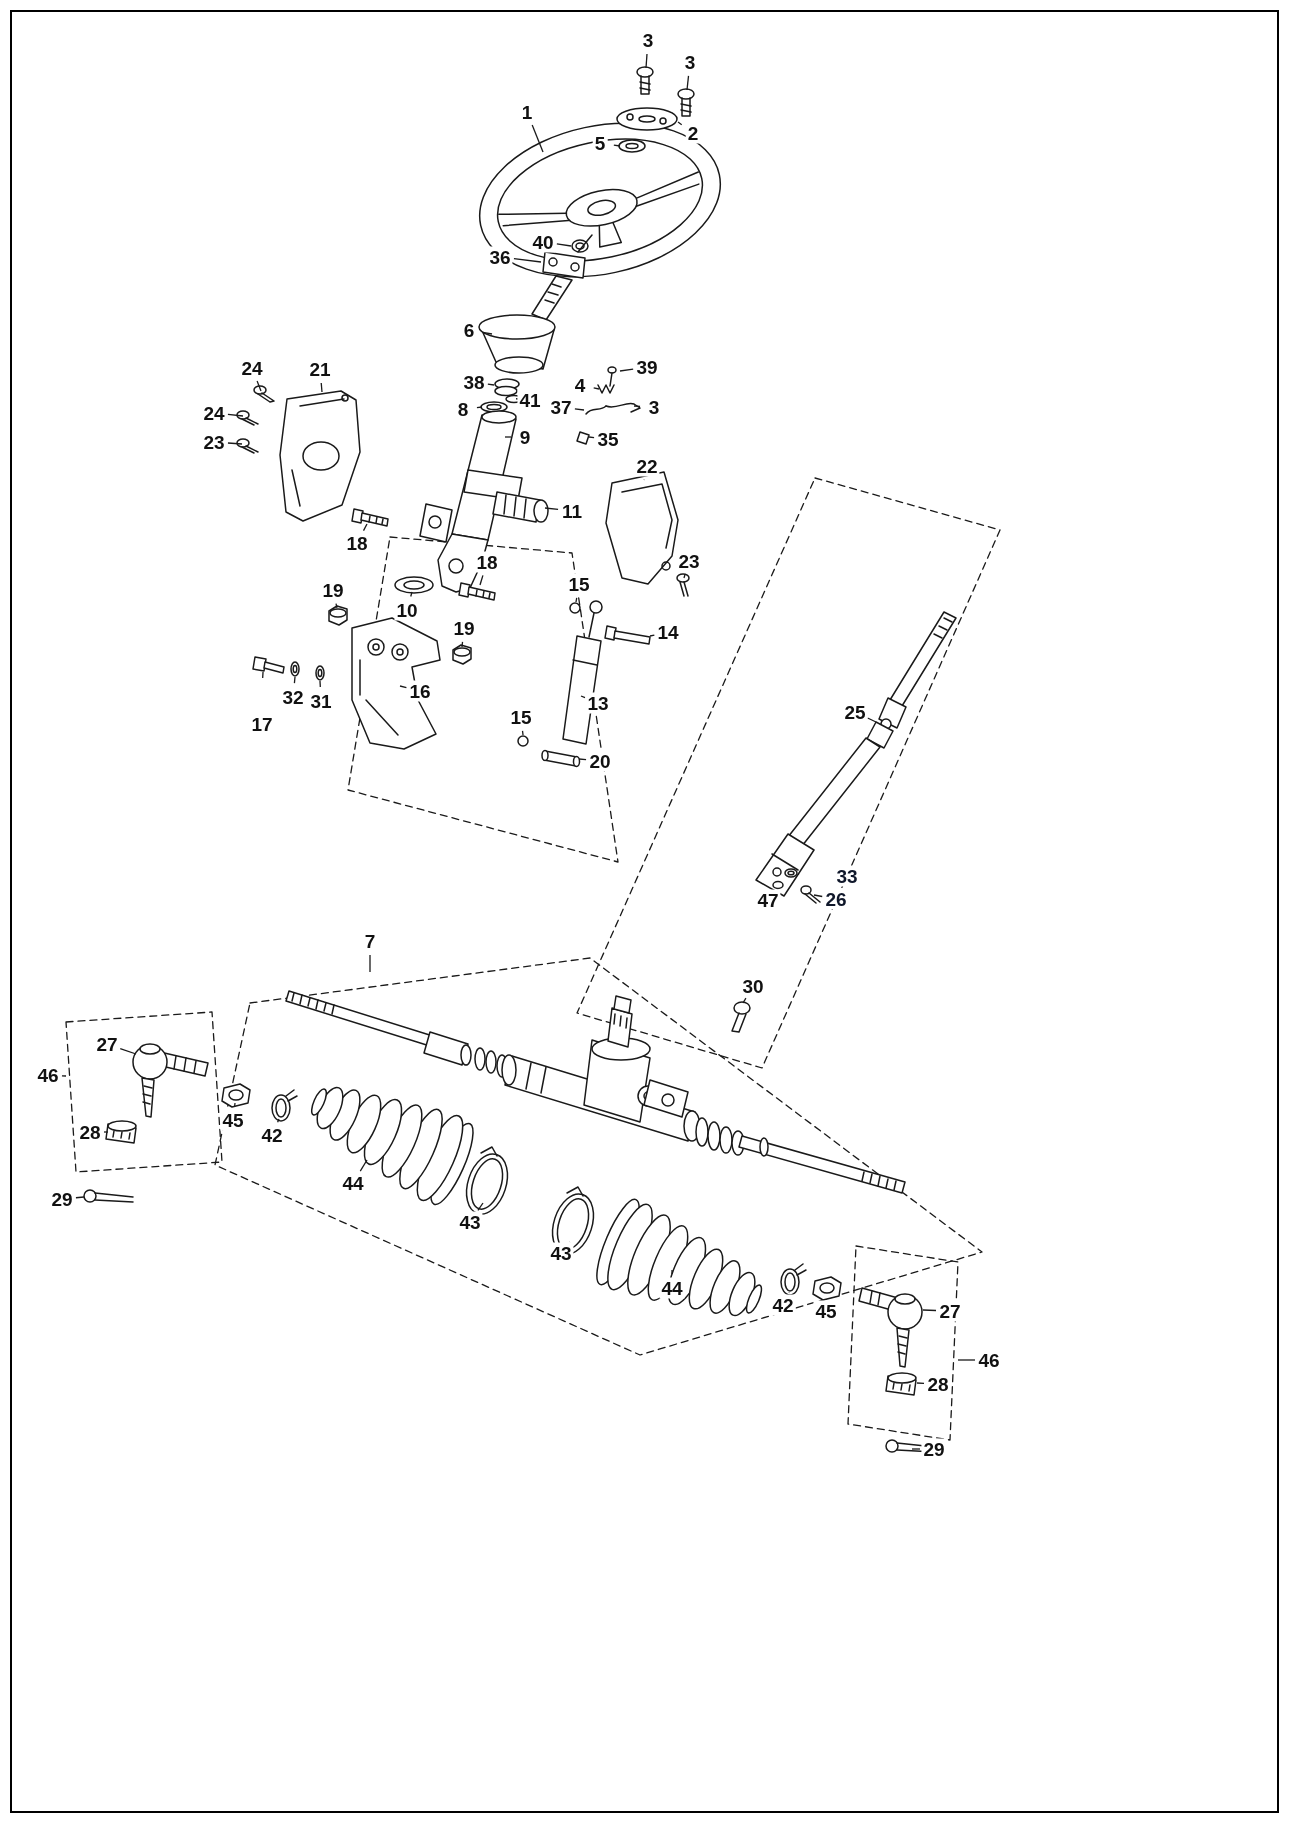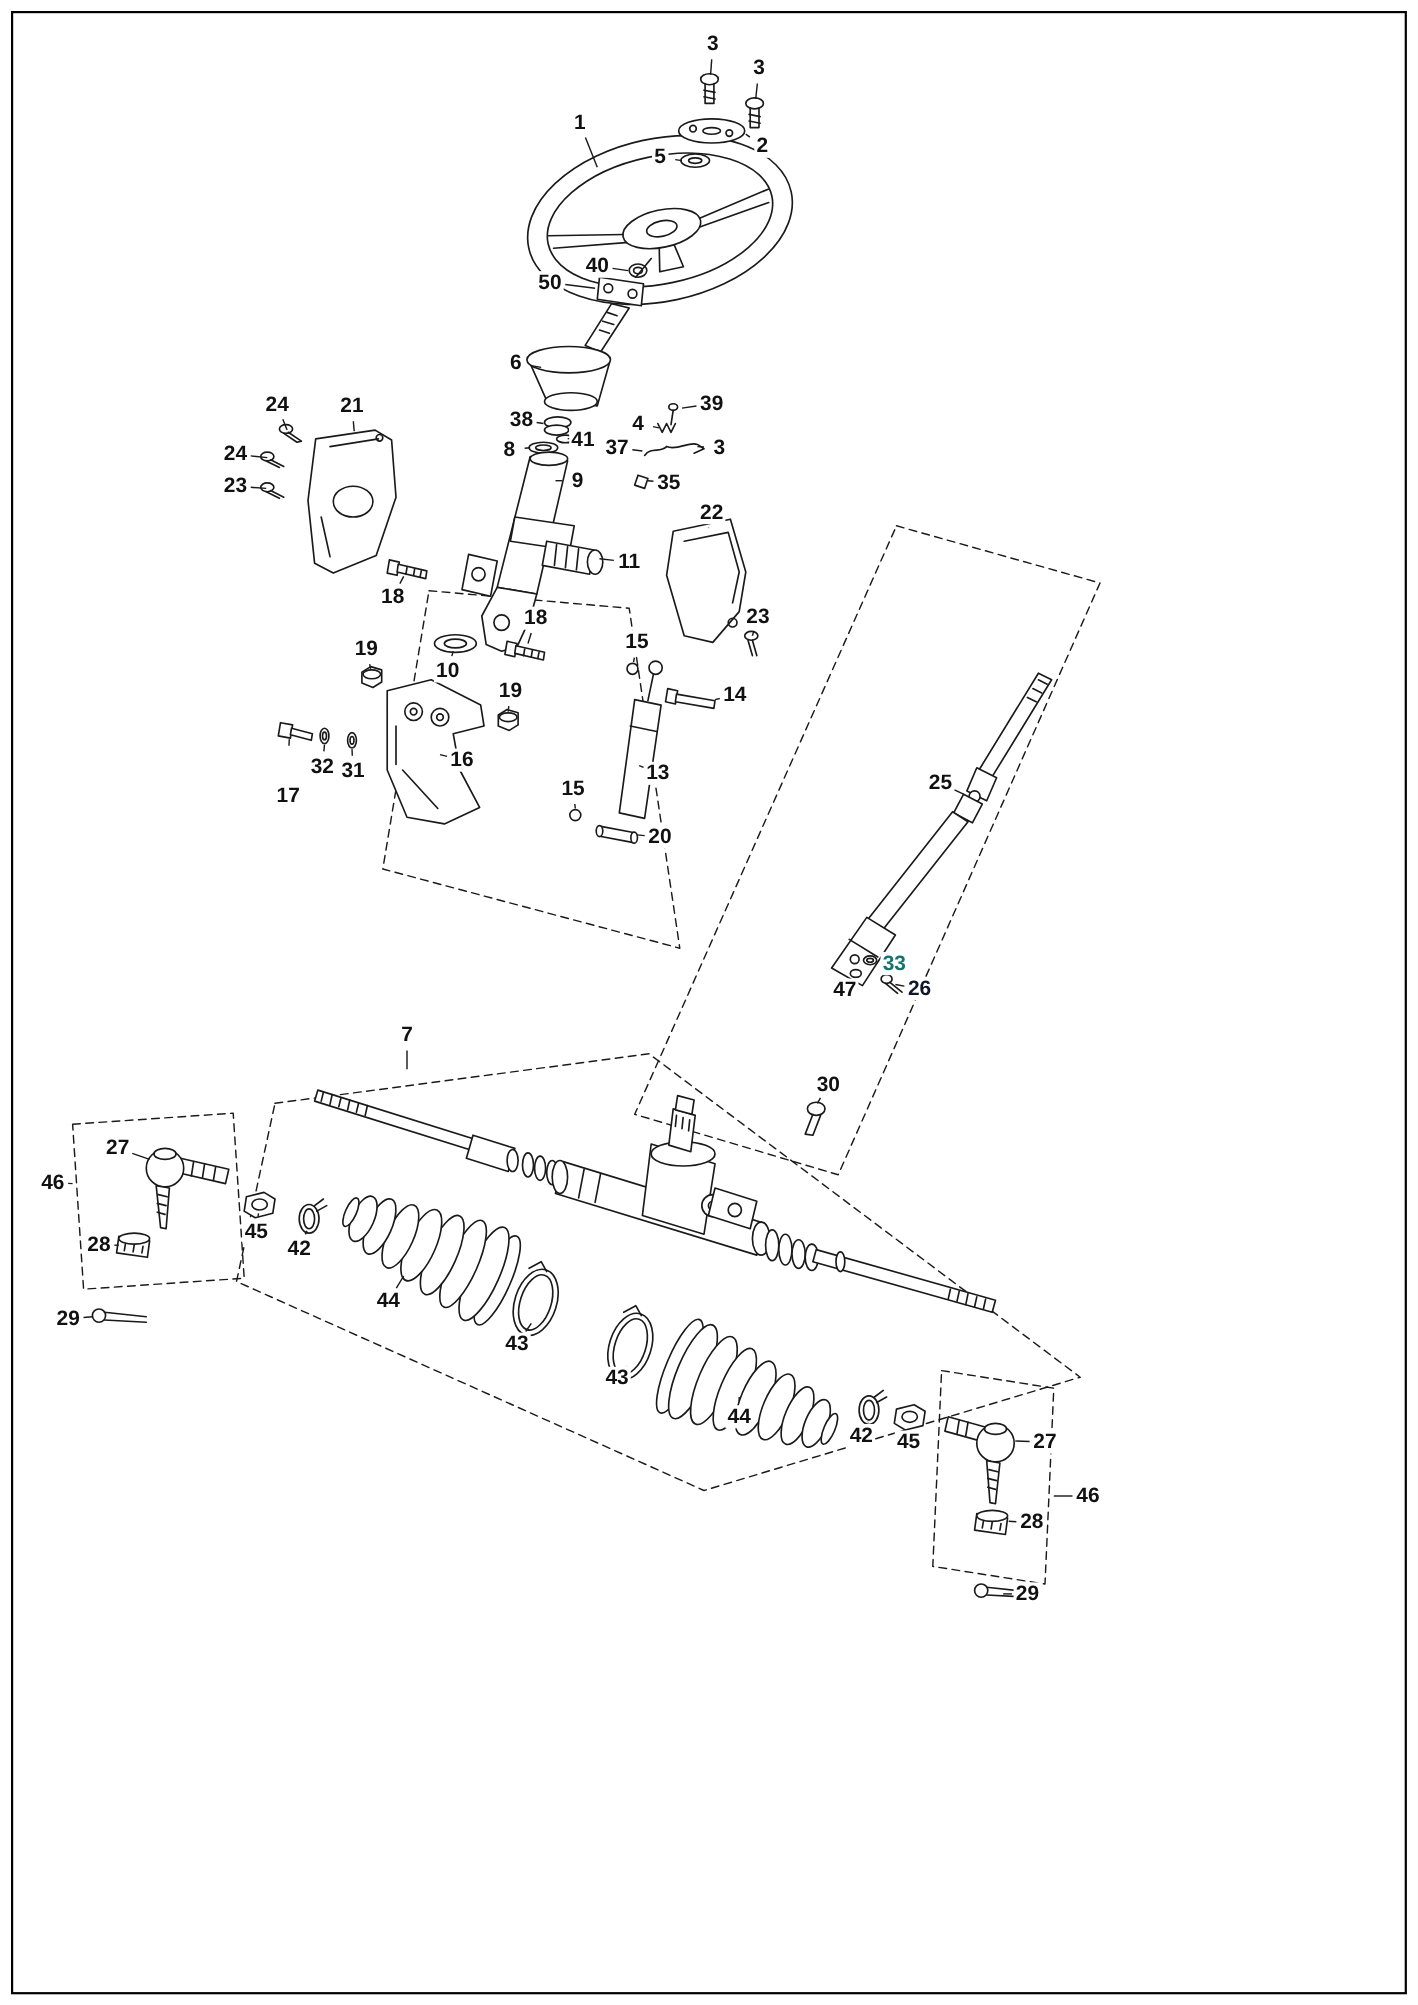--- a/index.html
+++ b/index.html
@@ -464,21 +464,21 @@
       </g>
   </svg>
 
   <div id="callout-layer">
       <div class="callout" style="left: 648px; top: 40px; color: rgb(17, 17, 17);">3</div>
       <div class="callout" style="left: 690px; top: 62px; color: rgb(17, 17, 17);">3</div>
       <div class="callout" style="left: 527px; top: 112px; color: rgb(17, 17, 17);">1</div>
       <div class="callout" style="left: 693px; top: 133px; color: rgb(17, 17, 17);">2</div>
       <div class="callout" style="left: 600px; top: 143px; color: rgb(17, 17, 17);">5</div>
       <div class="callout" style="left: 543px; top: 242px; color: rgb(17, 17, 17);">40</div>
-      <div class="callout" style="left: 500px; top: 257px; color: rgb(17, 17, 17);">50</div>
+      <div class="callout" style="left: 500px; top: 257px; color: rgb(17, 17, 17);">36</div>
       <div class="callout" style="left: 469px; top: 330px; color: rgb(17, 17, 17);">6</div>
       <div class="callout" style="left: 647px; top: 367px; color: rgb(17, 17, 17);">39</div>
       <div class="callout" style="left: 474px; top: 382px; color: rgb(17, 17, 17);">38</div>
       <div class="callout" style="left: 252px; top: 368px; color: rgb(17, 17, 17);">24</div>
       <div class="callout" style="left: 320px; top: 369px; color: rgb(17, 17, 17);">21</div>
       <div class="callout" style="left: 580px; top: 385px; color: rgb(17, 17, 17);">4</div>
       <div class="callout" style="left: 530px; top: 400px; color: rgb(17, 17, 17);">41</div>
       <div class="callout" style="left: 561px; top: 407px; color: rgb(17, 17, 17);">37</div>
       <div class="callout" style="left: 654px; top: 407px; color: rgb(17, 17, 17);">3</div>
       <div class="callout" style="left: 214px; top: 413px; color: rgb(17, 17, 17);">24</div>
@@ -497,21 +497,21 @@
       <div class="callout" style="left: 668px; top: 632px; color: rgb(17, 17, 17);">14</div>
       <div class="callout" style="left: 464px; top: 628px; color: rgb(17, 17, 17);">19</div>
       <div class="callout" style="left: 262px; top: 692px; color: rgb(17, 17, 17); margin-top: 32px;">17</div>
       <div class="callout" style="left: 293px; top: 697px; color: rgb(17, 17, 17);">32</div>
       <div class="callout" style="left: 321px; top: 701px; color: rgb(17, 17, 17);">31</div>
       <div class="callout" style="left: 420px; top: 691px; color: rgb(17, 17, 17);">16</div>
       <div class="callout" style="left: 598px; top: 703px; color: rgb(17, 17, 17);">13</div>
       <div class="callout" style="left: 855px; top: 712px; color: rgb(17, 17, 17);">25</div>
       <div class="callout" style="left: 521px; top: 717px; color: rgb(17, 17, 17);">15</div>
       <div class="callout" style="left: 600px; top: 761px; color: rgb(17, 17, 17); text-align: right;">20</div>
-      <div class="callout" style="left: 813px; top: 876px; color: #0f766e;">33</div>
+      <div class="callout" style="left: 847px; top: 876px; color: #0f172a;">33</div>
       <div class="callout" style="left: 768px; top: 900px; color: rgb(17, 17, 17);">47</div>
       <div class="callout" style="left: 836px; top: 899px; color: #0f172a;">26</div>
       <div class="callout" style="left: 370px; top: 941px; color: rgb(17, 17, 17);">7</div>
       <div class="callout" style="left: 753px; top: 986px; color: rgb(17, 17, 17);">30</div>
       <div class="callout" style="left: 107px; top: 1044px; color: rgb(17, 17, 17);">27</div>
       <div class="callout" style="left: 48px; top: 1075px; color: rgb(17, 17, 17);">46</div>
       <div class="callout" style="left: 233px; top: 1120px; color: rgb(17, 17, 17);">45</div>
       <div class="callout" style="left: 272px; top: 1135px; color: rgb(17, 17, 17);">42</div>
       <div class="callout" style="left: 90px; top: 1132px; color: rgb(17, 17, 17);">28</div>
       <div class="callout" style="left: 353px; top: 1183px; color: rgb(17, 17, 17);">44</div>

